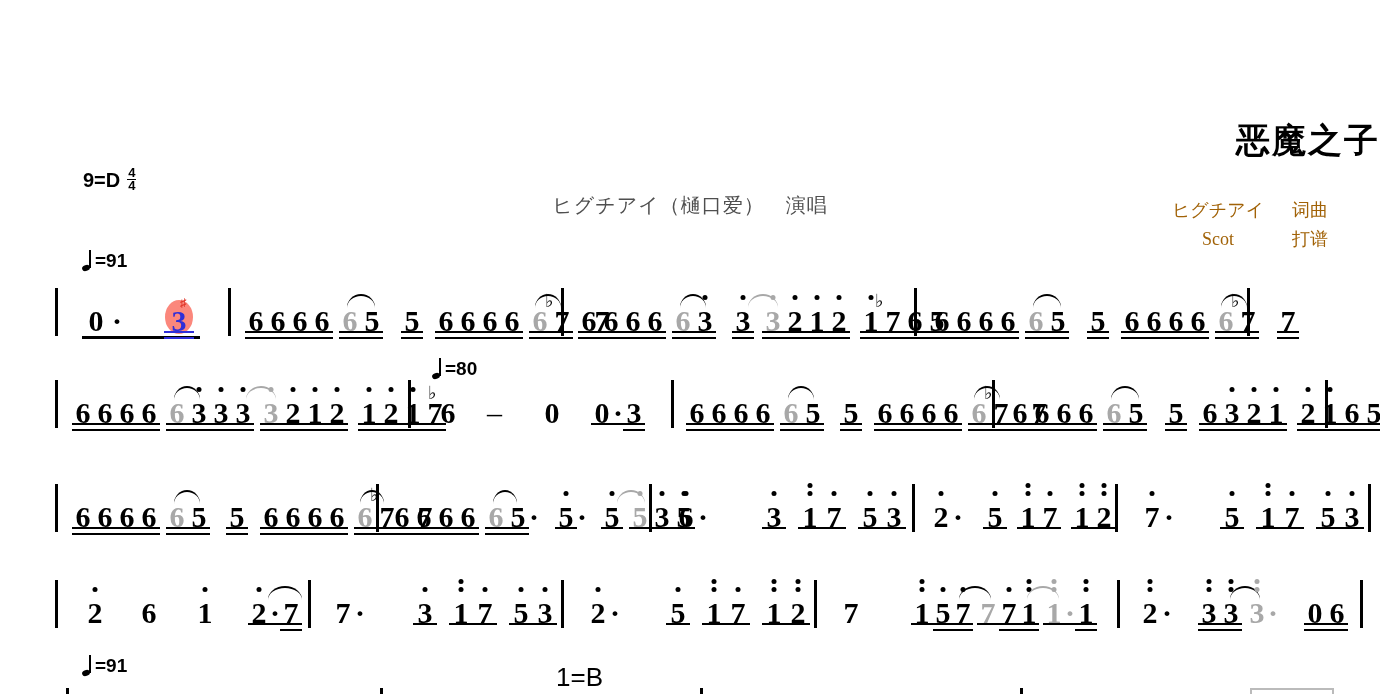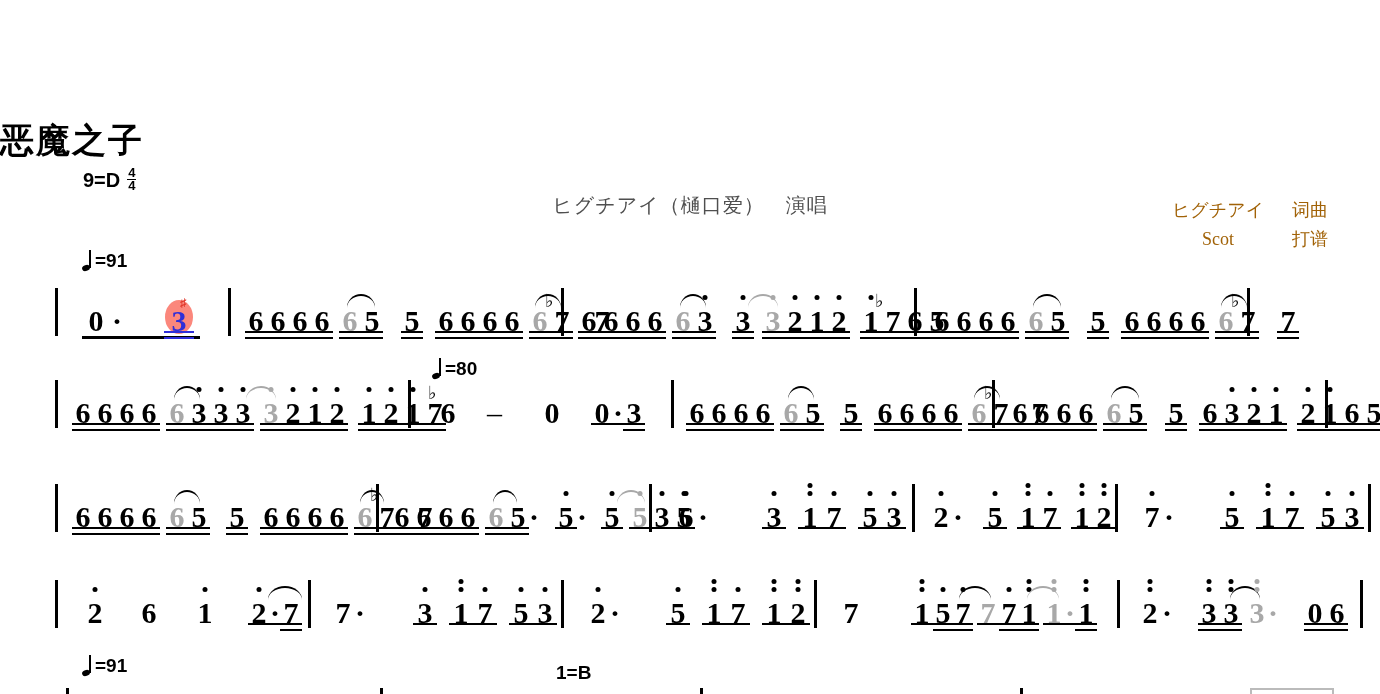--- a/index.html
+++ b/index.html
@@ -16,21 +16,21 @@
     position: relative;
   }
 
   
   .score-header { position: relative; height: 170px; }
 
   .title {
     position: absolute;
     left: 0; right: 0;
     top: 118px;
-    text-align: left;
+    text-align: right;
     font-family: "Liberation Serif", serif;
     font-size: 34px;
     font-weight: 700;
     letter-spacing: 2px;
   }
   .singer {
     position: absolute;
     left: 0; right: 0;
     top: 192px;
     text-align: center;
@@ -246,22 +246,22 @@
     position: absolute;
     top: 2px;
     left: 54%;
     font-size: 12px;
     color: #e0372b;
     font-family: "Liberation Serif", serif;
     z-index: 3;
   }
   .keychange {
     position: absolute;
-    font-size: 19px;
-    font-weight: 700;
+    font-size: 26px;
+    font-weight: 400;
     font-family: "Liberation Sans", sans-serif;
     white-space: nowrap;
   }
   .clip-bottom {
     position: absolute;
     left: 0; top: 688px; width: 1380px; height: 6px;
     overflow: hidden;
   }
 </style>
 </head>

